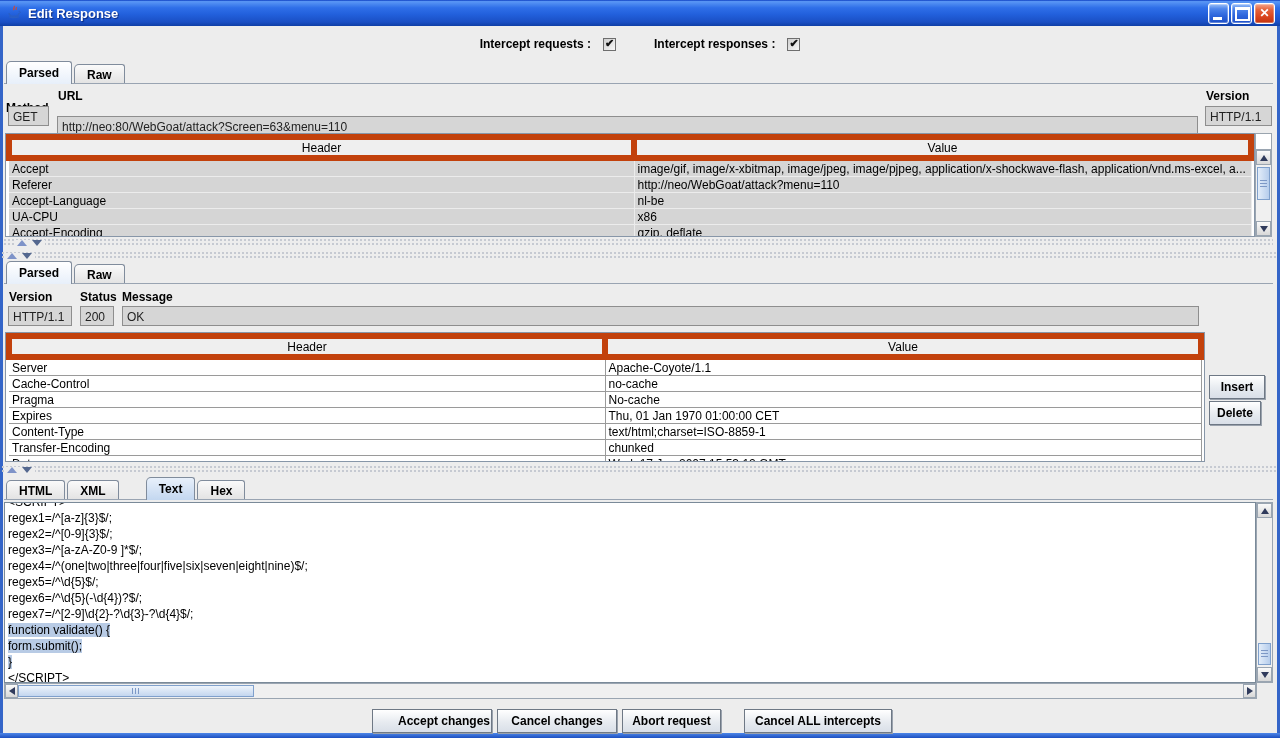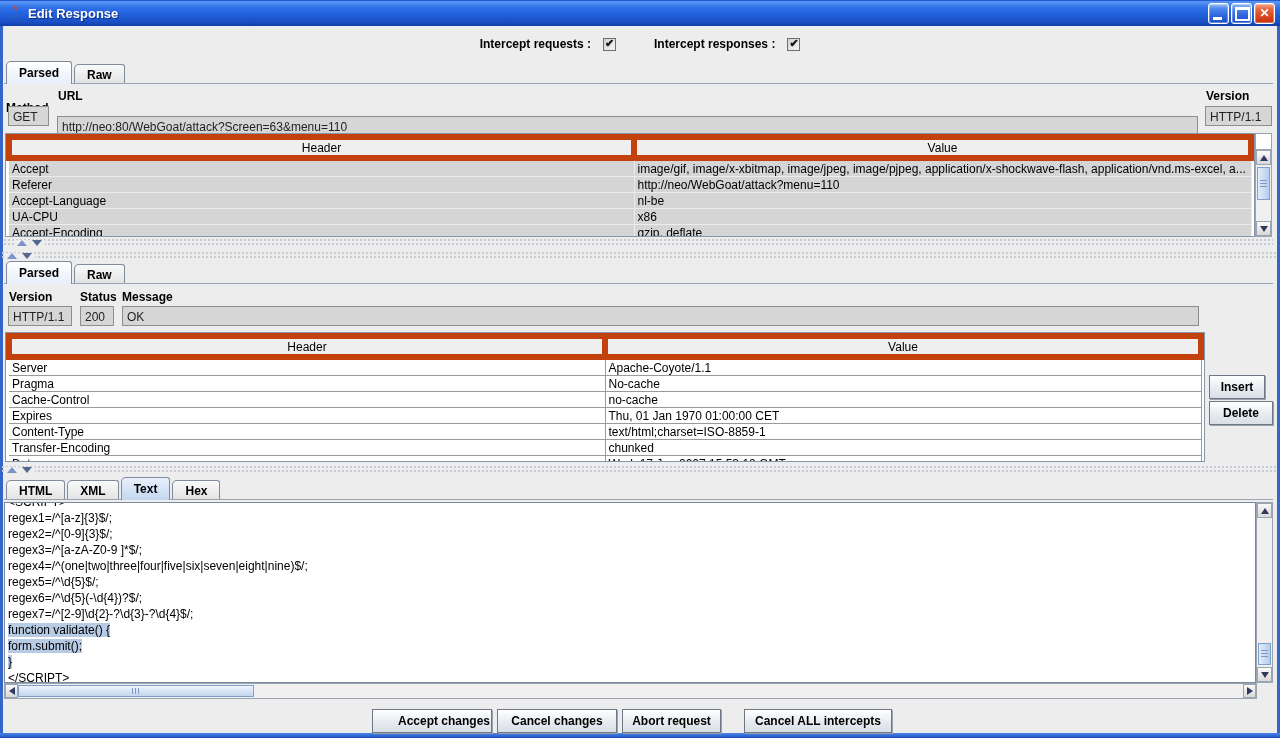--- a/index.html
+++ b/index.html
@@ -32,21 +32,21 @@
   .cb{width:13px;height:13px;background:linear-gradient(135deg,#cfcfcf,#f7f7f7);
     border:1px solid #6e6e6e;box-sizing:border-box;position:relative;margin-left:2px;}
   .cb::after{content:"\2714";position:absolute;left:1px;top:-2px;font-size:11px;color:#111;}
   .gap28{width:18px;}
   
   .tabsrow{position:absolute;height:22px;display:flex;align-items:flex-end;}
   .tab{height:19px;margin-top:3px;padding:0 12px;display:flex;align-items:center;
     font-weight:bold;border:1px solid #808c9c;border-bottom:none;border-radius:5px 3px 0 0;
     background:linear-gradient(#fafafa,#e2e2e2);margin-right:2px;position:relative;z-index:1;}
   .tab.selected{height:22px;margin-top:0;background:linear-gradient(#ffffff,#e7effa);z-index:3;}
-  .tab.selected.blue{background:linear-gradient(#e8f0fb,#c3d7f0);}
+  .tab.selected.blue{background:linear-gradient(#e8f0fb,#c3d7f0);margin-left:25px;}
   .tabline{position:absolute;height:1px;background:#99a4b2;z-index:2;}
   
   .lbl{position:absolute;font-weight:bold;}
   .field{position:absolute;height:20px;line-height:20px;background:#d6d6d6;
     border:1px solid #8e8e8e;box-sizing:border-box;padding-left:4px;color:#222;
     white-space:nowrap;overflow:hidden;}
   
   .tablebox{position:absolute;border:1px solid #8796a8;box-sizing:border-box;
     overflow:hidden;background:#fff;}
   table.grid{border-collapse:collapse;table-layout:fixed;width:100%;font-size:12px;}
@@ -233,48 +233,48 @@
         <th>Header</th>
         <th>Value</th>
       </tr>
         </thead>
       <tbody>
           <tr>
             <td>Server</td>
             <td>Apache-Coyote/1.1</td>
           </tr>
           <tr>
+            <td>Cache-Control</td>
+            <td>no-cache</td>
+          </tr>
+          <tr>
             <td>Pragma</td>
             <td>No-cache</td>
           </tr>
           <tr>
-            <td>Cache-Control</td>
-            <td>no-cache</td>
-          </tr>
-          <tr>
             <td>Expires</td>
             <td>Thu, 01 Jan 1970 01:00:00 CET</td>
           </tr>
           <tr>
             <td>Content-Type</td>
             <td>text/html;charset=ISO-8859-1</td>
           </tr>
           <tr>
             <td>Transfer-Encoding</td>
             <td>chunked</td>
           </tr>
           <tr>
             <td>Date</td>
             <td>Wed, 17 Jan 2007 15:53:12 GMT</td>
           </tr>
         </tbody>
     </table>
   </div>
   <div class="btn" style="left:1209px;top:375px;width:56px;">Insert</div>
-  <div class="btn" style="left:1209px;top:401px;width:64px;">Delete</div>
+  <div class="btn" style="left:1209px;top:401px;width:52px;">Delete</div>
 
   <div class="divider" style="left:2px;top:466px;width:1274px;">
     <div class="divarrows" style="margin-left:2px;">
       <span class="dtri up"></span>
       <span class="dtri down"></span>
     </div>
   </div>
 
   <div class="tabsrow" style="left:6px;top:478px;">
     <div class="tab">

